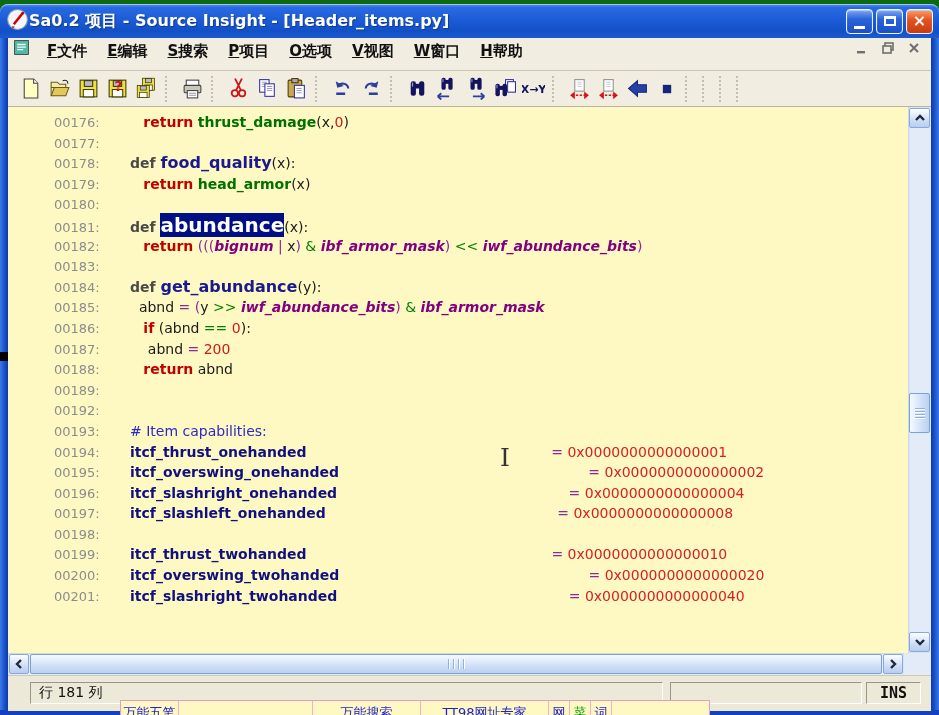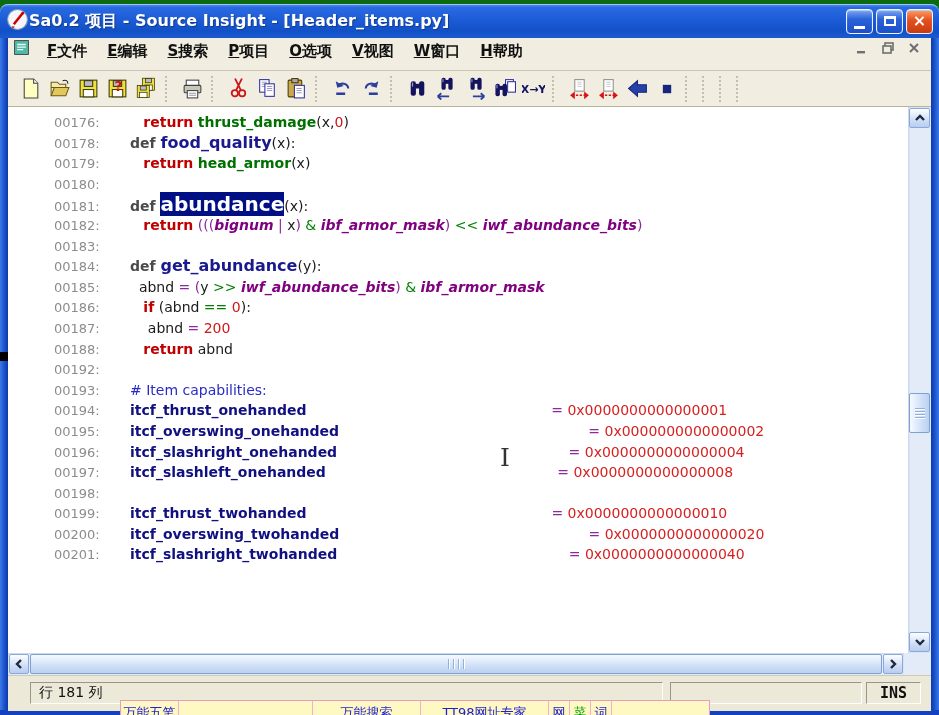--- a/index.html
+++ b/index.html
@@ -38,21 +38,21 @@
   .mdi-btn{width:22px;height:20px;display:flex;align-items:center;justify-content:center;}
 
   
   #toolbar{position:absolute;left:8px;right:8px;top:71px;height:36px;background:#f1eee1;
     border-bottom:1px solid #b8b4a0;display:flex;align-items:center;padding:0 8px;}
   .tb-group{display:flex;align-items:center;}
   .tb-btn{width:29px;height:29px;display:flex;align-items:center;justify-content:center;border:1px solid transparent;}
   .tb-sep{width:9px;height:26px;border-left:2px dotted #c3bfb0;margin:0 4px;}
 
   
-  #editor{position:absolute;left:8px;right:8px;top:107px;height:546px;background:#ffffff;padding-left:34px;}
+  #editor{position:absolute;left:8px;right:8px;top:107px;height:546px;background:#fef9c3;padding-left:34px;}
   #code-area{position:absolute;left:0;top:0;right:23px;bottom:0;overflow:hidden;padding:5px 0 0 46px;}
   .ln{height:20.6px;line-height:20.6px;white-space:pre;font-size:14px;color:#1a1a1a;}
   .lnum{display:inline-block;width:76px;color:#8c8c8c;font-size:13px;}
   .tk-t{color:#1a1a1a;}
   .tk-k{color:#c00000;font-weight:bold;}
   .tk-f{color:#007000;font-weight:bold;}
   .tk-dk{color:#4a4a4a;font-weight:bold;}
   .tk-d{color:#1a1a8e;font-weight:bold;font-size:16px;}
   .tk-s{color:#ffffff;background:#001084;font-weight:bold;font-size:20px;}
   .tk-i{color:#800080;font-weight:bold;font-style:italic;}
@@ -361,31 +361,33 @@
       </div>
       <div class="tb-sep"></div>
       <div class="tb-sep"></div>
       <div class="tb-sep"></div>
       <div class="tb-sep"></div>
     </div>
 
   <div id="editor">
     <div id="code-area">
         <div class="ln"><span class="lnum">00176:</span><span class="tk-t">   </span><span class="tk-k">return</span><span class="tk-t"> </span><span class="tk-f">thrust_damage</span><span class="tk-t">(x,</span><span class="tk-n">0</span><span class="tk-t">)</span></div>
+        <div class="ln"><span class="lnum">00177:</span></div>
         <div class="ln"><span class="lnum">00178:</span><span class="tk-dk">def </span><span class="tk-d">food_quality</span><span class="tk-t">(x):</span></div>
         <div class="ln"><span class="lnum">00179:</span><span class="tk-t">   </span><span class="tk-k">return</span><span class="tk-t"> </span><span class="tk-f">head_armor</span><span class="tk-t">(x)</span></div>
         <div class="ln"><span class="lnum">00180:</span></div>
         <div class="ln"><span class="lnum">00181:</span><span class="tk-dk">def </span><span class="tk-s">abundance</span><span class="tk-t">(x):</span></div>
         <div class="ln"><span class="lnum">00182:</span><span class="tk-t">   </span><span class="tk-k">return</span><span class="tk-t"> </span><span class="tk-p">(((</span><span class="tk-i">bignum</span><span class="tk-t"> </span><span class="tk-p">|</span><span class="tk-t"> x</span><span class="tk-p">)</span><span class="tk-t"> </span><span class="tk-g">&amp;</span><span class="tk-t"> </span><span class="tk-i">ibf_armor_mask</span><span class="tk-p">)</span><span class="tk-t"> </span><span class="tk-g">&lt;&lt;</span><span class="tk-t"> </span><span class="tk-i">iwf_abundance_bits</span><span class="tk-p">)</span></div>
         <div class="ln"><span class="lnum">00183:</span></div>
         <div class="ln"><span class="lnum">00184:</span><span class="tk-dk">def </span><span class="tk-d">get_abundance</span><span class="tk-t">(y):</span></div>
         <div class="ln"><span class="lnum">00185:</span><span class="tk-t">  </span><span class="tk-t">abnd </span><span class="tk-p">=</span><span class="tk-t"> </span><span class="tk-p">(</span><span class="tk-t">y </span><span class="tk-g">&gt;&gt;</span><span class="tk-t"> </span><span class="tk-i">iwf_abundance_bits</span><span class="tk-p">)</span><span class="tk-t"> </span><span class="tk-g">&amp;</span><span class="tk-t"> </span><span class="tk-i">ibf_armor_mask</span></div>
         <div class="ln"><span class="lnum">00186:</span><span class="tk-t">   </span><span class="tk-k">if</span><span class="tk-t"> (abnd </span><span class="tk-g">==</span><span class="tk-t"> </span><span class="tk-n">0</span><span class="tk-t">):</span></div>
         <div class="ln"><span class="lnum">00187:</span><span class="tk-t">    </span><span class="tk-t">abnd </span><span class="tk-p">=</span><span class="tk-t"> </span><span class="tk-n">200</span></div>
         <div class="ln"><span class="lnum">00188:</span><span class="tk-t">   </span><span class="tk-k">return</span><span class="tk-t"> abnd</span></div>
+        <div class="ln"><span class="lnum">00189:</span></div>
         <div class="ln"><span class="lnum">00192:</span></div>
         <div class="ln"><span class="lnum">00193:</span><span class="tk-c"># Item capabilities:</span></div>
         <div class="ln"><span class="lnum">00194:</span><span class="tk-D">itcf_thrust_onehanded</span><span class="tk-t">                                                       </span><span class="tk-p">=</span><span class="tk-t"> </span><span class="tk-x">0x0000000000000001</span></div>
         <div class="ln"><span class="lnum">00195:</span><span class="tk-D">itcf_overswing_onehanded</span><span class="tk-t">                                                        </span><span class="tk-p">=</span><span class="tk-t"> </span><span class="tk-x">0x0000000000000002</span></div>
         <div class="ln"><span class="lnum">00196:</span><span class="tk-D">itcf_slashright_onehanded</span><span class="tk-t">                                                    </span><span class="tk-p">=</span><span class="tk-t"> </span><span class="tk-x">0x0000000000000004</span></div>
         <div class="ln"><span class="lnum">00197:</span><span class="tk-D">itcf_slashleft_onehanded</span><span class="tk-t">                                                    </span><span class="tk-p">=</span><span class="tk-t"> </span><span class="tk-x">0x0000000000000008</span></div>
         <div class="ln"><span class="lnum">00198:</span></div>
         <div class="ln"><span class="lnum">00199:</span><span class="tk-D">itcf_thrust_twohanded</span><span class="tk-t">                                                       </span><span class="tk-p">=</span><span class="tk-t"> </span><span class="tk-x">0x0000000000000010</span></div>
         <div class="ln"><span class="lnum">00200:</span><span class="tk-D">itcf_overswing_twohanded</span><span class="tk-t">                                                        </span><span class="tk-p">=</span><span class="tk-t"> </span><span class="tk-x">0x0000000000000020</span></div>
         <div class="ln"><span class="lnum">00201:</span><span class="tk-D">itcf_slashright_twohanded</span><span class="tk-t">                                                    </span><span class="tk-p">=</span><span class="tk-t"> </span><span class="tk-x">0x0000000000000040</span></div>

